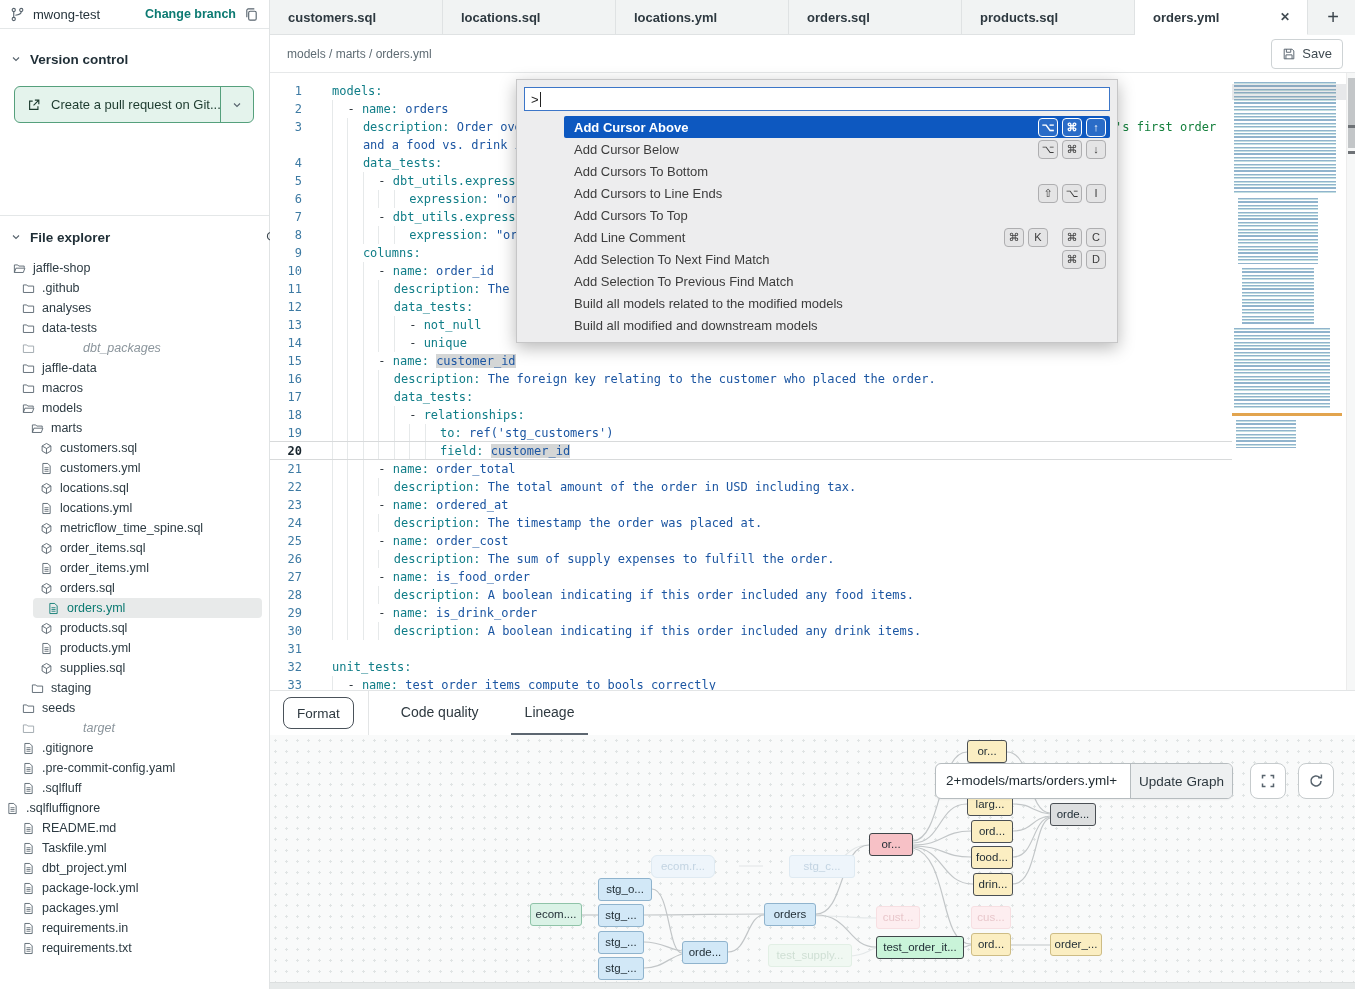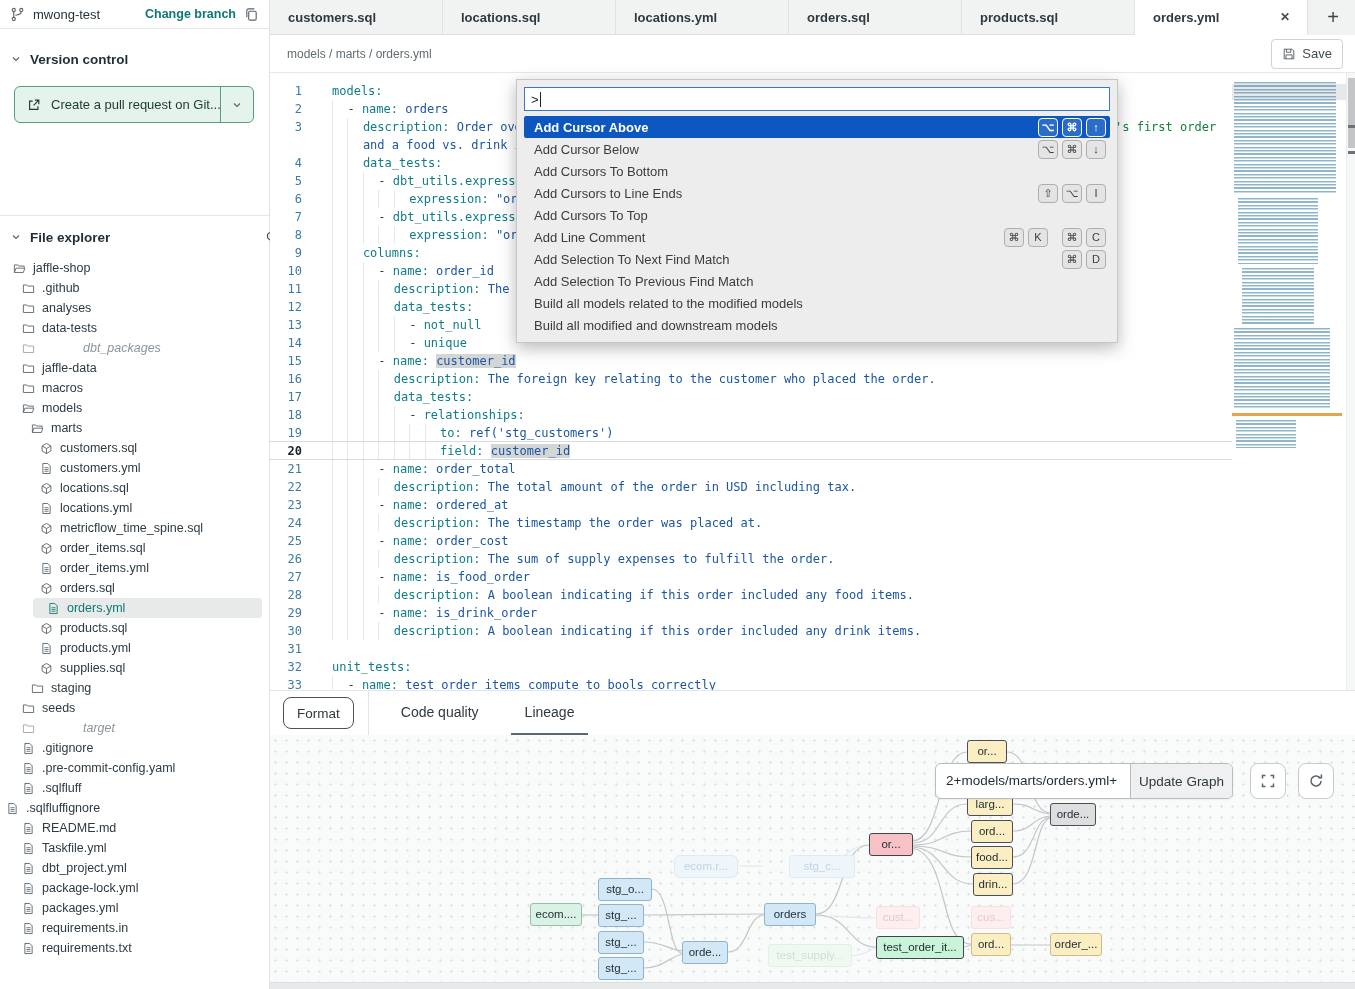--- a/index.html
+++ b/index.html
@@ -57,21 +57,21 @@
   #mm-orange{position:absolute;left:0;top:333px;width:110px;height:3px;background:#e2a44e;}
   #escroll{position:absolute;left:1346px;top:73px;width:9px;height:617px;background:#f6f7f7;border-left:1px solid #ececec;z-index:4;}
   #escroll .thumb{position:absolute;left:1px;top:5px;width:7px;height:70px;background:#c3c6c8;cursor:pointer;}
   #escroll .mark1,#escroll .mark2{position:absolute;left:1px;width:7px;height:3px;background:#6e7276;}
   #escroll .mark1{top:52px}#escroll .mark2{top:78px}
   
   #palette{position:absolute;left:516px;top:79px;width:602px;background:#ededee;border:1px solid #c6c6c7;box-shadow:0 5px 16px rgba(0,0,0,.28);z-index:10;box-sizing:border-box;padding:7px 7px 6px 7px;}
   #palette-input{height:24px;background:#fff;border:1px solid #3c76c8;display:flex;align-items:center;padding:0 6px;font-size:13px;color:#222;box-sizing:border-box;}
   #palette-input .caret{display:inline-block;width:1px;height:15px;background:#222;margin-left:1px;}
   #palette-list{margin-top:5px;}
-  .prow{height:22px;display:flex;align-items:center;padding:0 4px 0 10px;font-size:13px;color:#3c3c3c;cursor:pointer;border-radius:2px;}
+  .prow{height:22px;display:flex;align-items:center;padding:0 4px 0 10px;font-size:13px;color:#3c3c3c;cursor:pointer;border-radius:2px;margin-left:40px;}
   .prow.selected{background:#0d58c0;color:#fff;font-weight:700;}
   .keys{margin-left:auto;display:flex;align-items:center;}
   .key{width:20px;height:19px;margin-left:4px;border-radius:4px;background:#e4e4e5;border:1px solid #aeaeb0;color:#3c3c3c;font-size:11px;display:flex;align-items:center;justify-content:center;box-sizing:border-box;}
   .prow.selected .key{background:rgba(255,255,255,.12);border-color:#fff;color:#fff;}
   .keygap{width:10px;}
   
   #panel-head{position:absolute;left:270px;top:690px;width:1085px;height:45px;background:#fff;border-top:1px solid #e3e5e6;box-sizing:border-box;display:flex;align-items:center;}
   #format-btn{margin-left:13px;height:30px;padding:0 13px;border:1px solid #4a525a;border-radius:8px;background:#fff;font-size:13.5px;color:#2e3940;display:flex;align-items:center;cursor:pointer;}
   #panel-vdiv{width:1px;height:45px;background:#e3e5e6;margin-left:14px;}
   .ptab{height:45px;display:flex;align-items:center;padding:0 14px;margin-left:18px;font-size:14px;color:#2e3940;box-sizing:border-box;border-bottom:3px solid transparent;cursor:pointer;}
@@ -761,21 +761,21 @@
       <path class="e" d="M643 113 C680 122 668 209 701 209"></path>
       <path class="e" d="M737 17 C762 17 757 77 780 78"></path>
       <path class="e" d="M743 69 C763 69 761 77 780 79"></path>
       <path class="e" d="M743 96 C763 96 761 83 780 81"></path>
       <path class="e" d="M743 122 C765 122 762 85 780 82"></path>
       <path class="e" d="M743 149 C767 149 764 87 780 83"></path>
       <path class="e" d="M694 212 C697 212 698 210 701 210"></path>
       <path class="e" d="M741 210 H780"></path>
     </svg>
     <div id="gnodes">
-        <div class="gnode nt-ghost-blue" style="left: 404px; top: 120px; width: 64px; border-radius: 6px;">ecom.r...</div>
+        <div class="gnode nt-ghost-blue" style="left: 381px; top: 120px; width: 64px; border-radius: 6px;">ecom.r...</div>
         <div class="gnode nt-ghost-blue" style="left: 519px; top: 120px; width: 66px;">stg_c...</div>
         <div class="gnode nt-mint" style="left: 260px; top: 168px; width: 52px;">ecom....</div>
         <div class="gnode nt-blue" style="left: 328px; top: 143px; width: 54px;">stg_o...</div>
         <div class="gnode nt-blue" style="left: 328px; top: 169px; width: 46px;">stg_...</div>
         <div class="gnode nt-blue" style="left: 328px; top: 196px; width: 46px;">stg_...</div>
         <div class="gnode nt-blue" style="left: 328px; top: 222px; width: 46px;">stg_...</div>
         <div class="gnode nt-blue" style="left: 412px; top: 206px; width: 46px;">orde...</div>
         <div class="gnode nt-blue" style="left: 494px; top: 168px; width: 52px;">orders</div>
         <div class="gnode nt-ghost-green" style="left: 498px; top: 209px; width: 84px;">test_supply...</div>
         <div class="gnode nt-pink" style="left: 599px; top: 98px; width: 44px;">or...</div>

